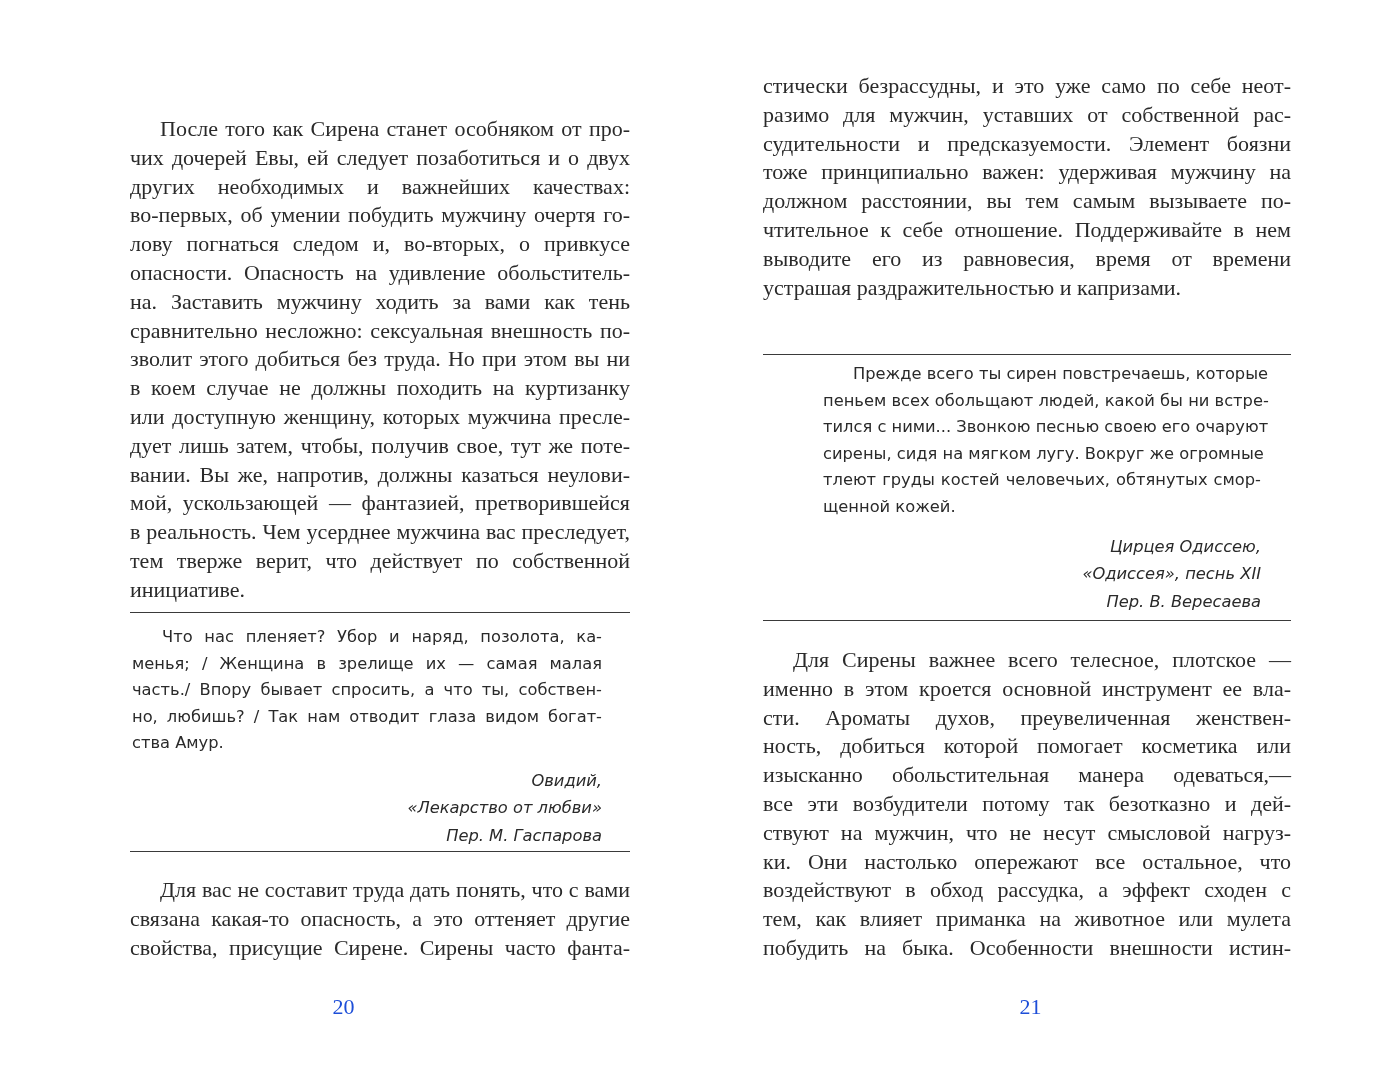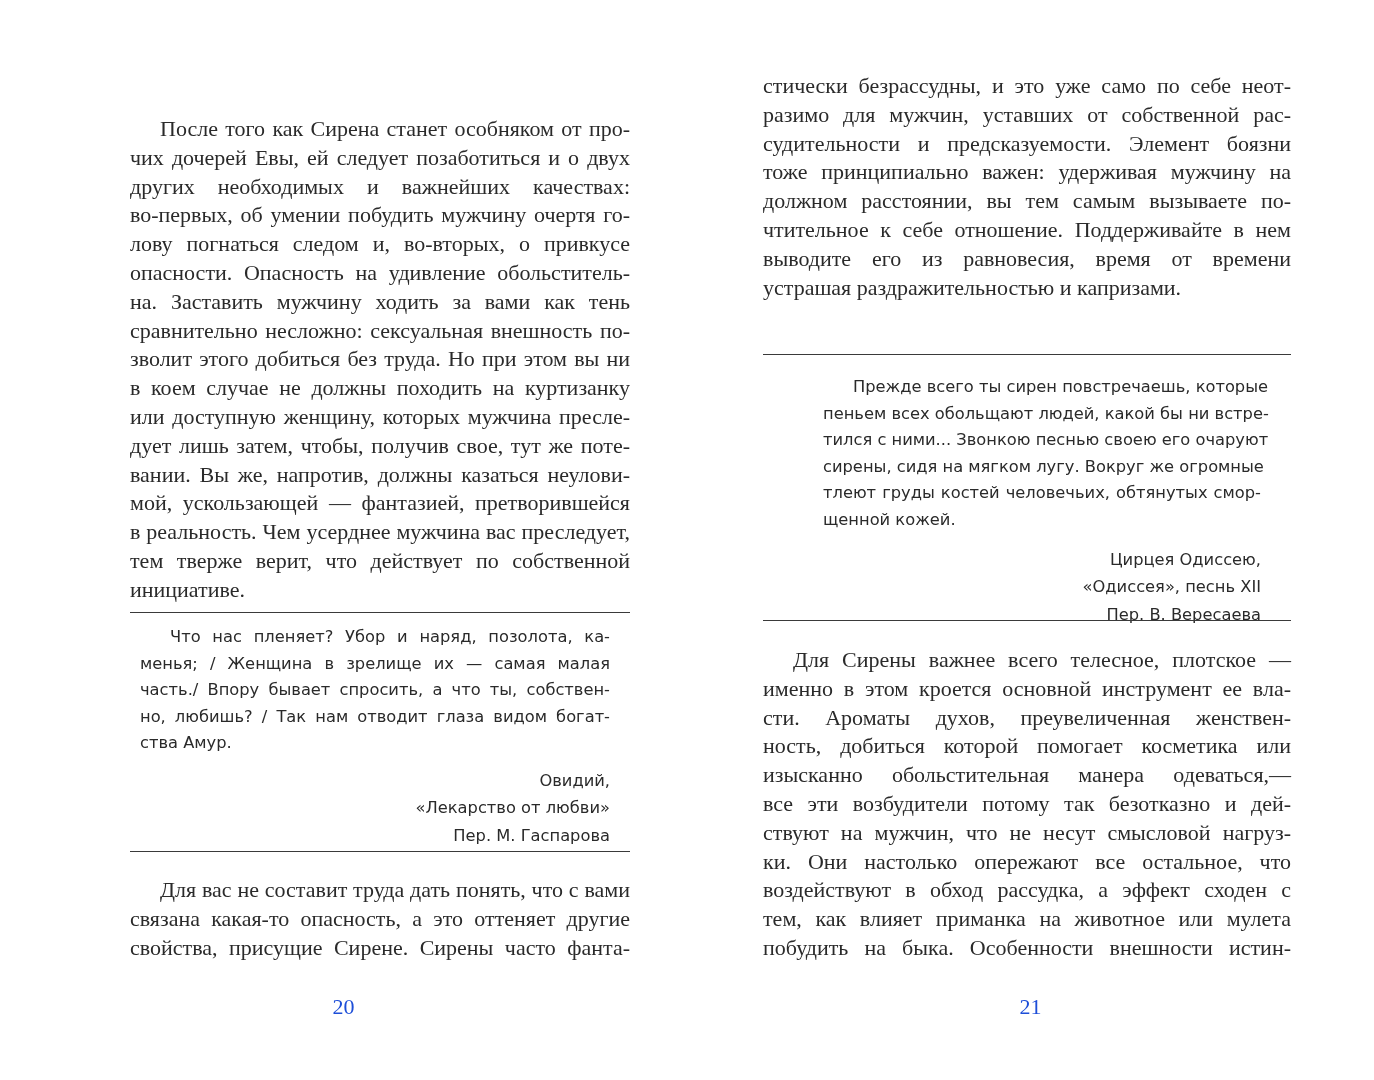--- a/index.html
+++ b/index.html
@@ -30,20 +30,21 @@
   .epigraph {
     font-family: "DejaVu Sans", "Liberation Sans", sans-serif;
     font-size: 16.3px;
     line-height: 26.6px;
     color: #2a2a2a;
   }
   .epigraph .ln { display: block; white-space: nowrap; text-align: justify; text-align-last: justify; }
   .epigraph .ln.last { text-align-last: left; }
   .attr {
     font-family: "DejaVu Sans", "Liberation Sans", sans-serif;
+    font-style: italic;
     font-size: 16.3px;
     line-height: 27.5px;
     text-align: right;
   }
   .attr span { display: block; }
 
   .page-number {
     position: absolute; top: 994px; width: 100%; text-align: center;
     font-family: "Liberation Serif", "DejaVu Serif", serif; font-size: 22px; color: #1d4ed8;
   }
@@ -66,21 +67,21 @@
       <span class="ln">или доступную женщину, которых мужчина пресле-</span>
       <span class="ln">дует лишь затем, чтобы, получив свое, тут же поте-</span>
       <span class="ln">вании. Вы же, напротив, должны казаться неулови-</span>
       <span class="ln">мой, ускользающей — фантазией, претворившейся</span>
       <span class="ln">в реальность. Чем усерднее мужчина вас преследует,</span>
       <span class="ln">тем тверже верит, что действует по собственной</span>
       <span class="ln last">инициативе.</span>
     </div>
 
   <div class="rule" style="top:612px; left:130px; width:500px;"></div>
-  <div class="col" style="top:624px; left:140px; width:470px;">
+  <div class="col" style="top:624px; left:132px; width:470px;">
     <div class="epigraph">
         <span class="ln" style="padding-left: 30px;">Что нас пленяет? Убор и наряд, позолота, ка-</span>
         <span class="ln">менья; / Женщина в зрелище их — самая малая</span>
         <span class="ln">часть./ Впору бывает спросить, а что ты, собствен-</span>
         <span class="ln">но, любишь? / Так нам отводит глаза видом богат-</span>
         <span class="ln last">ства Амур.</span>
       </div>
     <div class="attr" style="margin-top:10px;">
       <span>Овидий,</span>
       <span>«Лекарство от любви»</span>
@@ -104,21 +105,21 @@
       <span class="ln">разимо для мужчин, уставших от собственной рас-</span>
       <span class="ln">судительности и предсказуемости. Элемент боязни</span>
       <span class="ln">тоже принципиально важен: удерживая мужчину на</span>
       <span class="ln">должном расстоянии, вы тем самым вызываете по-</span>
       <span class="ln">чтительное к себе отношение. Поддерживайте в нем</span>
       <span class="ln">выводите его из равновесия, время от времени</span>
       <span class="ln last">устрашая раздражительностью и капризами.</span>
     </div>
 
   <div class="rule" style="top:354px; left:76px; width:528px;"></div>
-  <div class="col" style="top:374px; left:136px; width:438px;">
+  <div class="col" style="top:361px; left:136px; width:438px;">
     <div class="epigraph">
         <span class="ln" style="padding-left: 30px;">Прежде всего ты сирен повстречаешь, которые</span>
         <span class="ln">пеньем всех обольщают людей, какой бы ни встре-</span>
         <span class="ln">тился с ними... Звонкою песнью своею его очаруют</span>
         <span class="ln">сирены, сидя на мягком лугу. Вокруг же огромные</span>
         <span class="ln">тлеют груды костей человечьих, обтянутых смор-</span>
         <span class="ln last">щенной кожей.</span>
       </div>
     <div class="attr" style="margin-top:12px;">
       <span>Цирцея Одиссею,</span>

